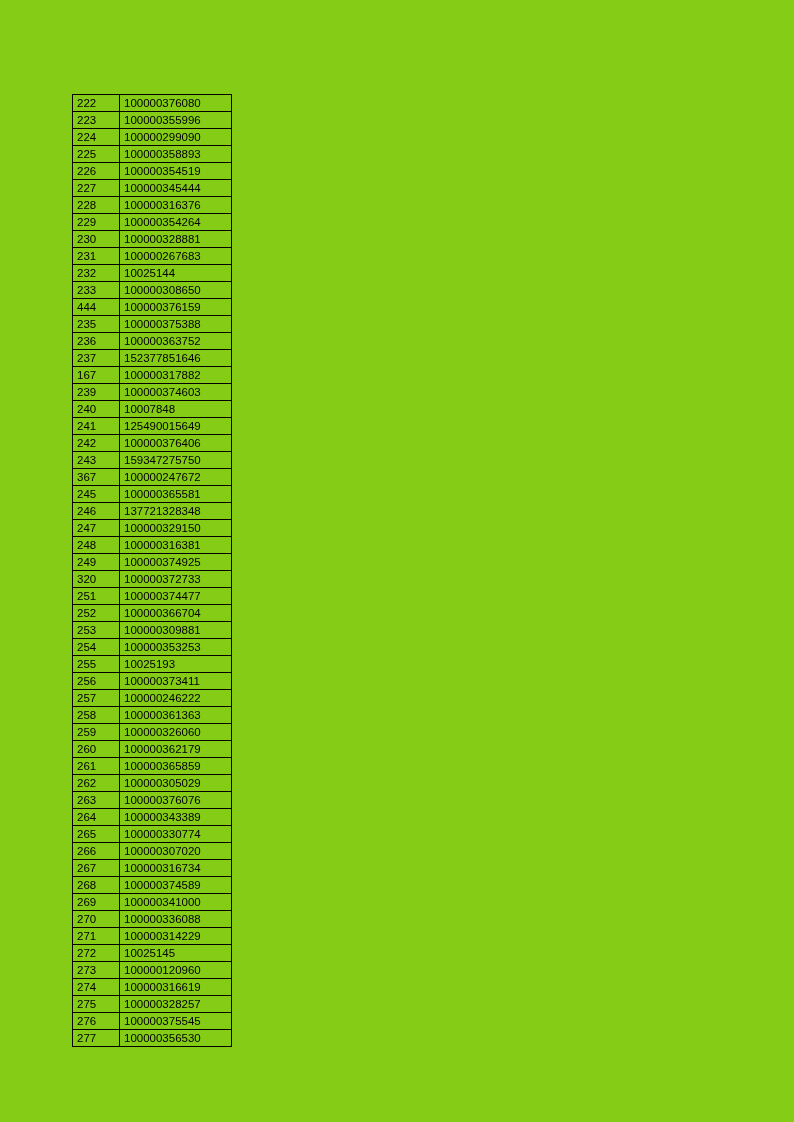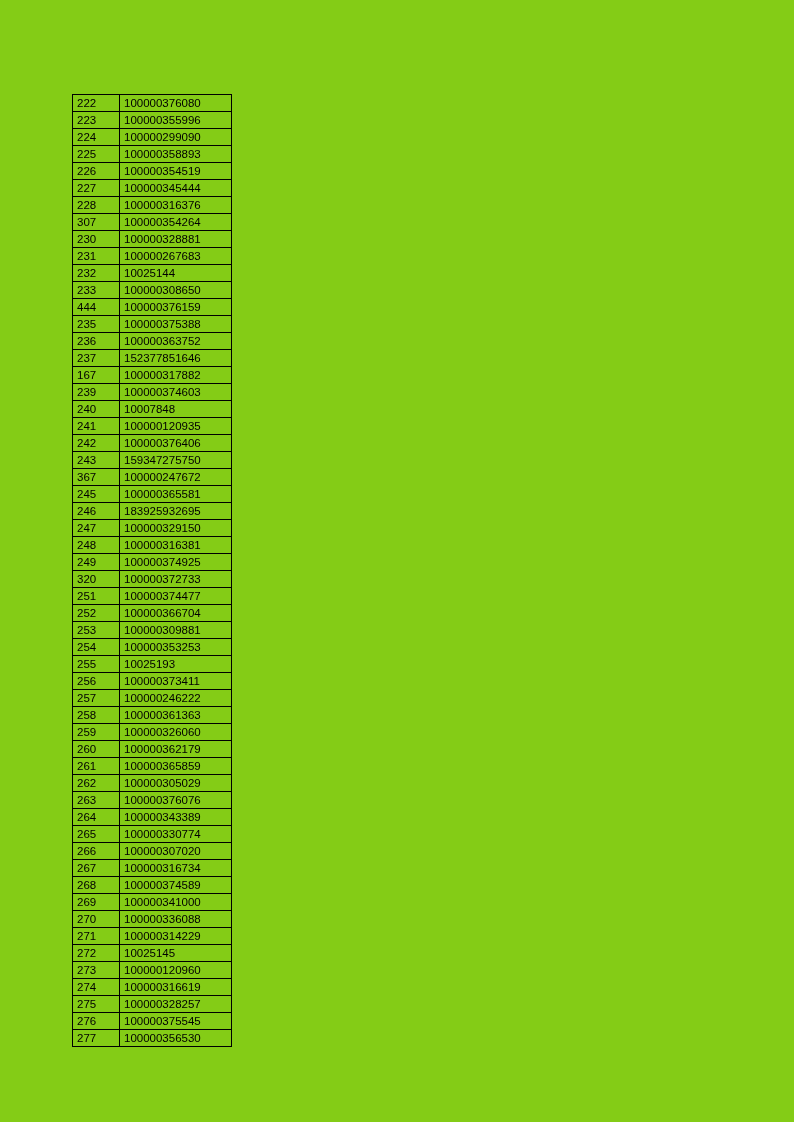--- a/index.html
+++ b/index.html
@@ -70,21 +70,21 @@
         </tr>
         <tr>
           <td class="col-index">227</td>
           <td class="col-value">100000345444</td>
         </tr>
         <tr>
           <td class="col-index">228</td>
           <td class="col-value">100000316376</td>
         </tr>
         <tr>
-          <td class="col-index">307</td>
+          <td class="col-index">229</td>
           <td class="col-value">100000354264</td>
         </tr>
         <tr>
           <td class="col-index">230</td>
           <td class="col-value">100000328881</td>
         </tr>
         <tr>
           <td class="col-index">231</td>
           <td class="col-value">100000267683</td>
         </tr>
@@ -119,41 +119,41 @@
         <tr>
           <td class="col-index">239</td>
           <td class="col-value">100000374603</td>
         </tr>
         <tr>
           <td class="col-index">240</td>
           <td class="col-value">10007848</td>
         </tr>
         <tr>
           <td class="col-index">241</td>
-          <td class="col-value">100000120935</td>
+          <td class="col-value">125490015649</td>
         </tr>
         <tr>
           <td class="col-index">242</td>
           <td class="col-value">100000376406</td>
         </tr>
         <tr>
           <td class="col-index">243</td>
           <td class="col-value">159347275750</td>
         </tr>
         <tr>
           <td class="col-index">367</td>
           <td class="col-value">100000247672</td>
         </tr>
         <tr>
           <td class="col-index">245</td>
           <td class="col-value">100000365581</td>
         </tr>
         <tr>
           <td class="col-index">246</td>
-          <td class="col-value">183925932695</td>
+          <td class="col-value">137721328348</td>
         </tr>
         <tr>
           <td class="col-index">247</td>
           <td class="col-value">100000329150</td>
         </tr>
         <tr>
           <td class="col-index">248</td>
           <td class="col-value">100000316381</td>
         </tr>
         <tr>

